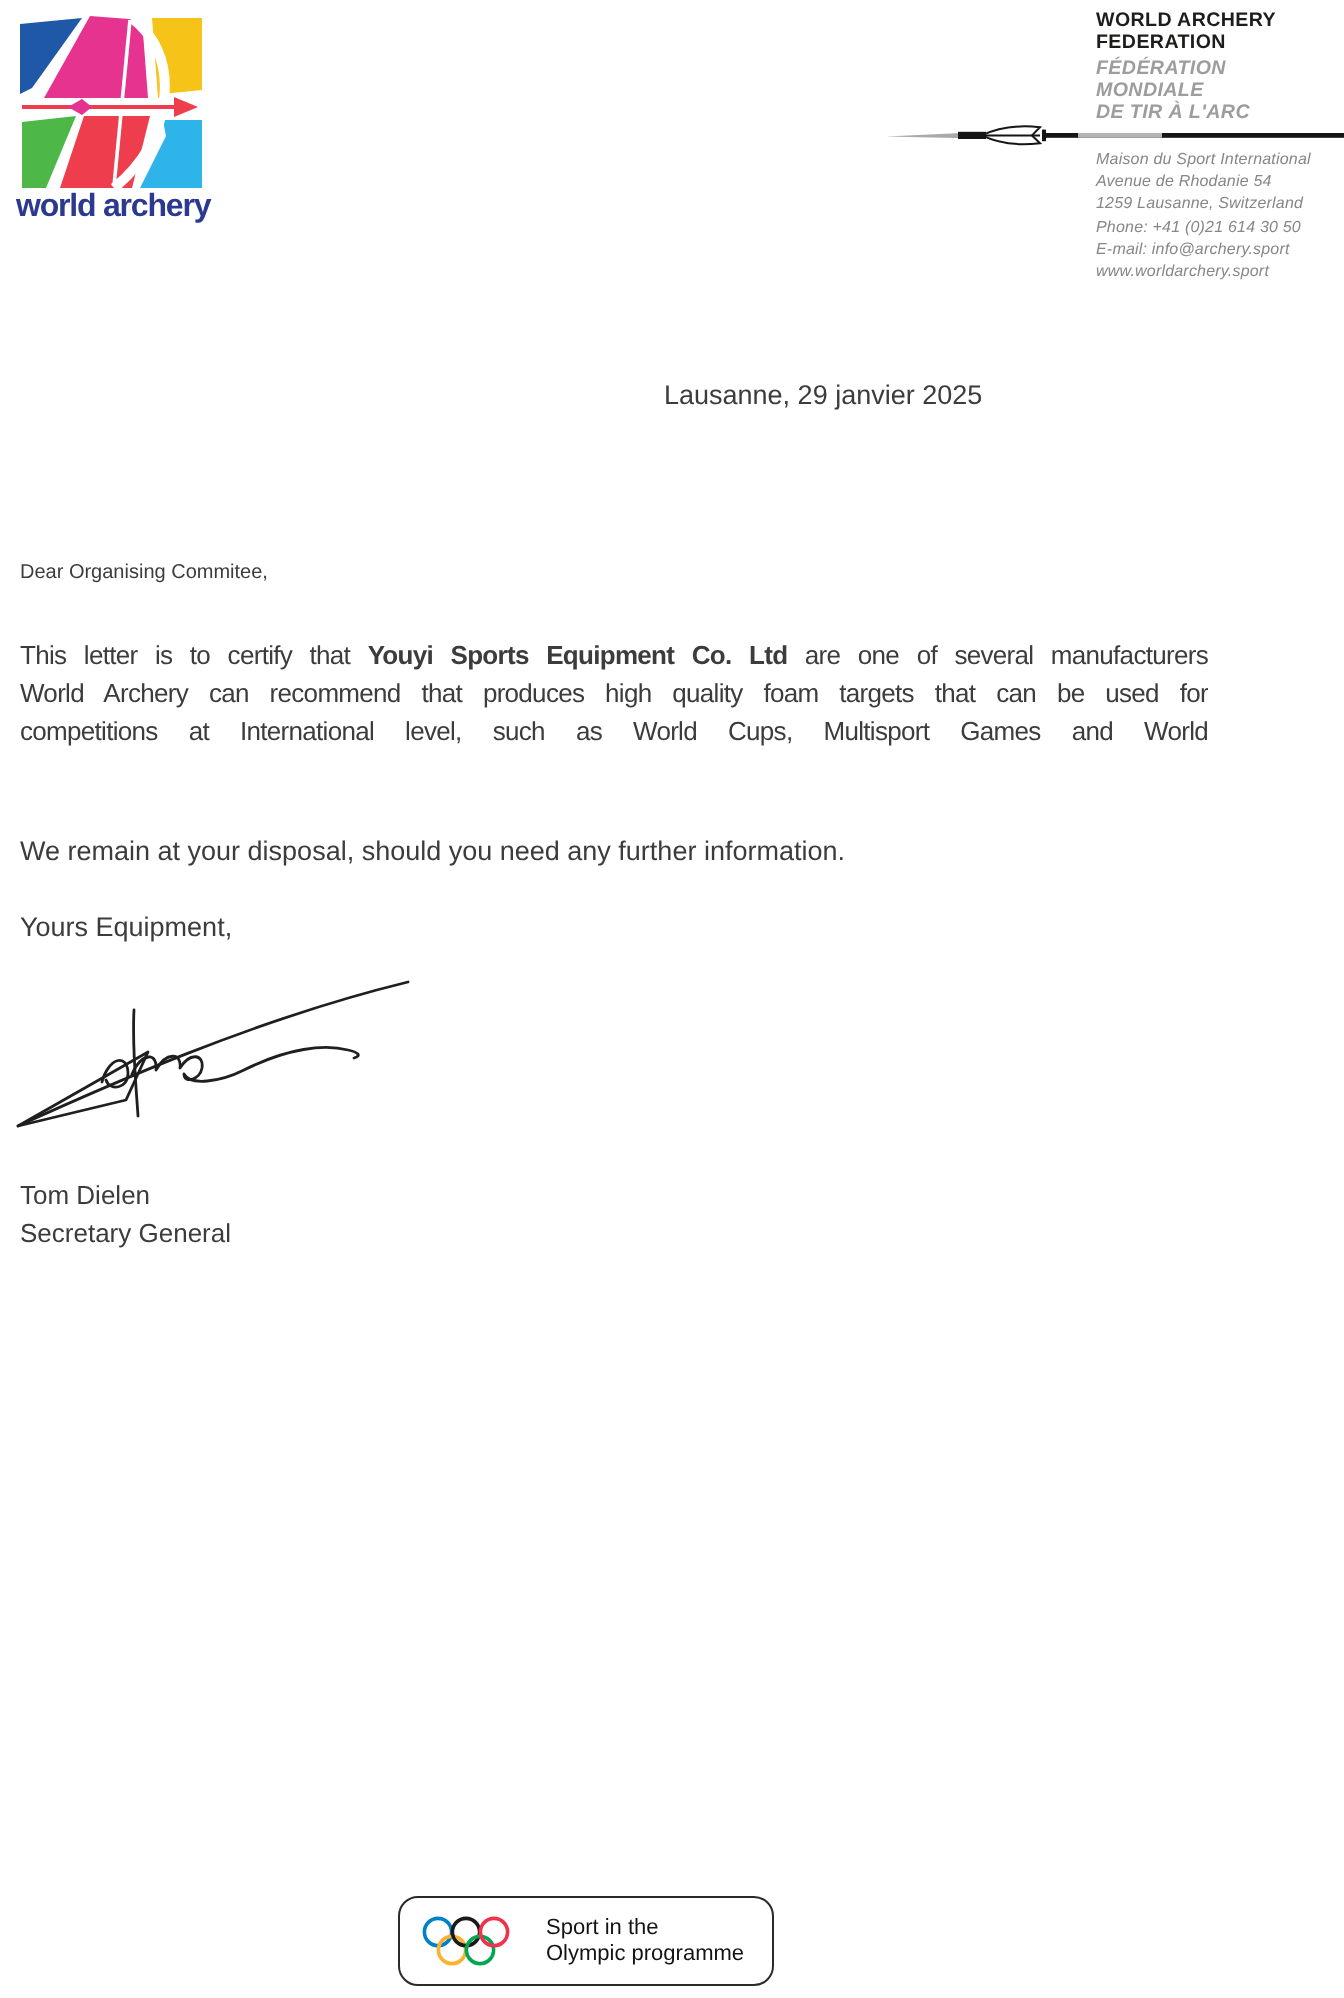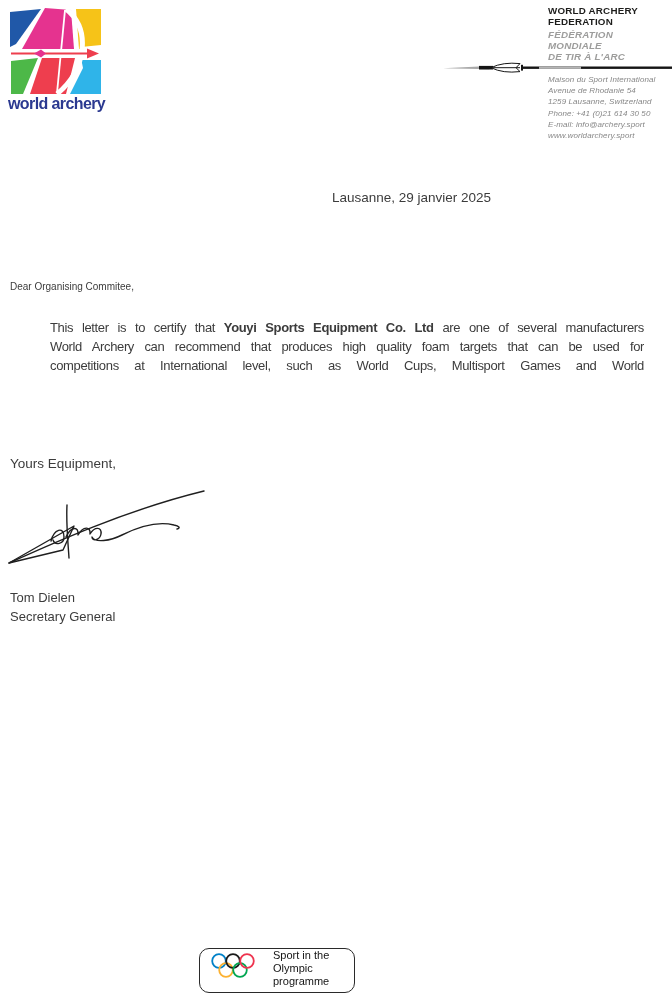--- a/index.html
+++ b/index.html
@@ -15,32 +15,32 @@
 
   
   .org-en { left:548px; top:5px;  font-size:9.8px; font-weight:700; line-height:11px; color:#1d1d1b; letter-spacing:0.2px; }
   .org-fr { left:548px; top:29px; font-size:9.8px; font-weight:700; line-height:11px; color:#9d9d9c; letter-spacing:0.2px;font-style:italic; }
   .arrow-svg { left:443px; top:61px; }
   .address { left:548px; top:74px; font-size:8px; line-height:11.2px; color:#878787; letter-spacing:0.1px;font-style:italic; }
 
   
   .dateline   { left:332px; top:190px; font-size:13.5px; }
   .greeting   { left:10px;  top:281px; font-size:10px; }
-  .paragraph  { left:10px;  top:318px; width:594px; font-size:13px; letter-spacing:-0.35px;margin-left:40px; }
+  .paragraph  { left:10px;  top:318px; width:594px; font-size:13px; letter-spacing:-0.35px; }
   .pline      { height:19px; line-height:19px; overflow:hidden; text-align:justify; text-align-last:justify; }
   .pline.last { text-align-last:left; }
   .bold       { font-weight:700; }
   .closing    { left:10px; top:418px; font-size:13.5px; }
   .valediction{ left:10px; top:456px; font-size:13.5px; }
   .signature-svg { left:6px; top:484px; }
   .signer     { left:10px; top:588px; font-size:13px; line-height:19px; }
 
   
-  .badge { left:199px; top:948px; width:156px; height:45px; border:1.3px solid #2a2a2a;
-           border-radius:10px; display:flex; background:#fff; }
+  .badge { left:199px; top:948px; width:188px; height:45px; border:1.3px solid #2a2a2a;
+           border-radius:10px; display:flex; align-items:center; background:#fff; }
   .badge-rings { margin-left:9px; flex:0 0 auto; }
   .badge-text { margin-left:8px; font-size:11px; line-height:13px; color:#141414; }
 </style>
 </head>
 <body>
 
 <div class="page">
 
   <svg class="abs logo-svg" width="91" height="87" viewBox="0 0 91 87">
     <polygon points="0,4 31,1 6,36 0,39" fill="#2058A8"></polygon>
@@ -90,20 +90,21 @@
   <div class="abs dateline">Lausanne, 29 janvier 2025</div>
 
   <div class="abs greeting">Dear Organising Commitee,</div>
 
   <div class="abs paragraph">
     <div class="pline"><span>This letter is to certify that </span><span class="bold">Youyi Sports Equipment Co. Ltd</span><span> are one of several manufacturers</span></div>
     <div class="pline">World Archery can recommend that produces high quality foam targets that can be used for</div>
     <div class="pline">competitions at International level, such as World Cups, Multisport Games and World</div>
   </div>
 
+  <div class="abs closing">We remain at your disposal, should you need any further information.</div>
 
   <div class="abs valediction">Yours Equipment,</div>
 
   <svg class="abs signature-svg" width="210" height="85" viewBox="0 0 210 85">
     <g fill="none" stroke="#1f1f1f" stroke-width="1.4" stroke-linecap="round" stroke-linejoin="round">
       <path d="M3,79 C45,60 120,26 198,7"></path>
       <path d="M3,79 L68,42 L57,66 Z"></path>
       <path d="M61,21 C60,40 62,58 63,74"></path>
       <path d="M45,57 c3,-12 13,-15 13,-4 c0,7 -9,9 -11,3 m13,-3 c5,-11 13,-11 12,-2 c5,-9 13,-9 12,-1 c5,-8 12,-7 11,0 c-1,6 -9,8 -9,3 c3,6 18,4 30,-2 c22,-11 40,-13 52,-10 c5,1 7,3 3,4"></path>
     </g>

